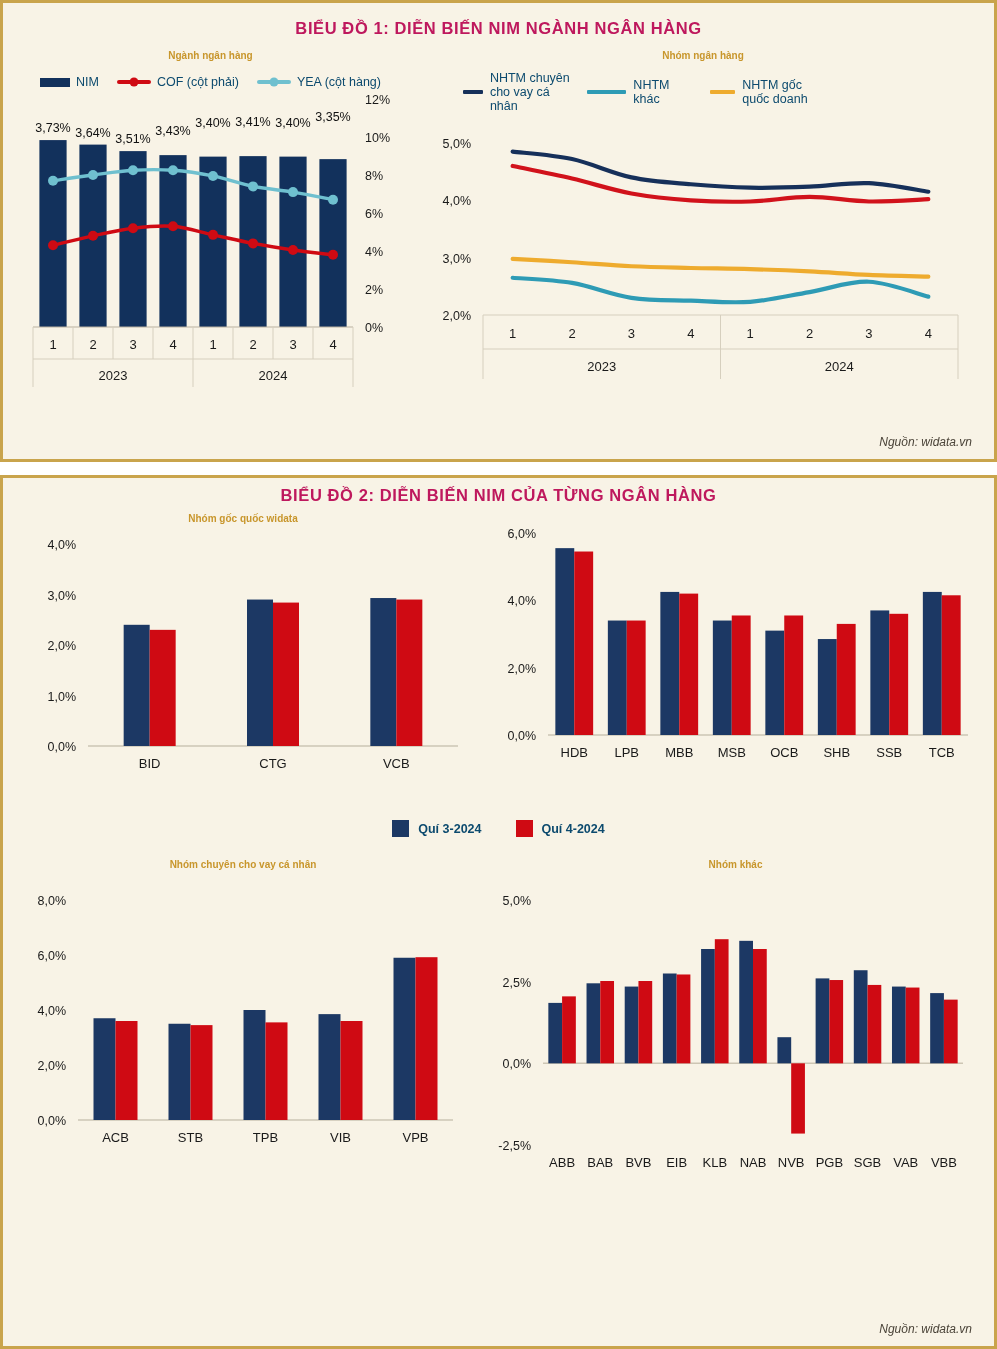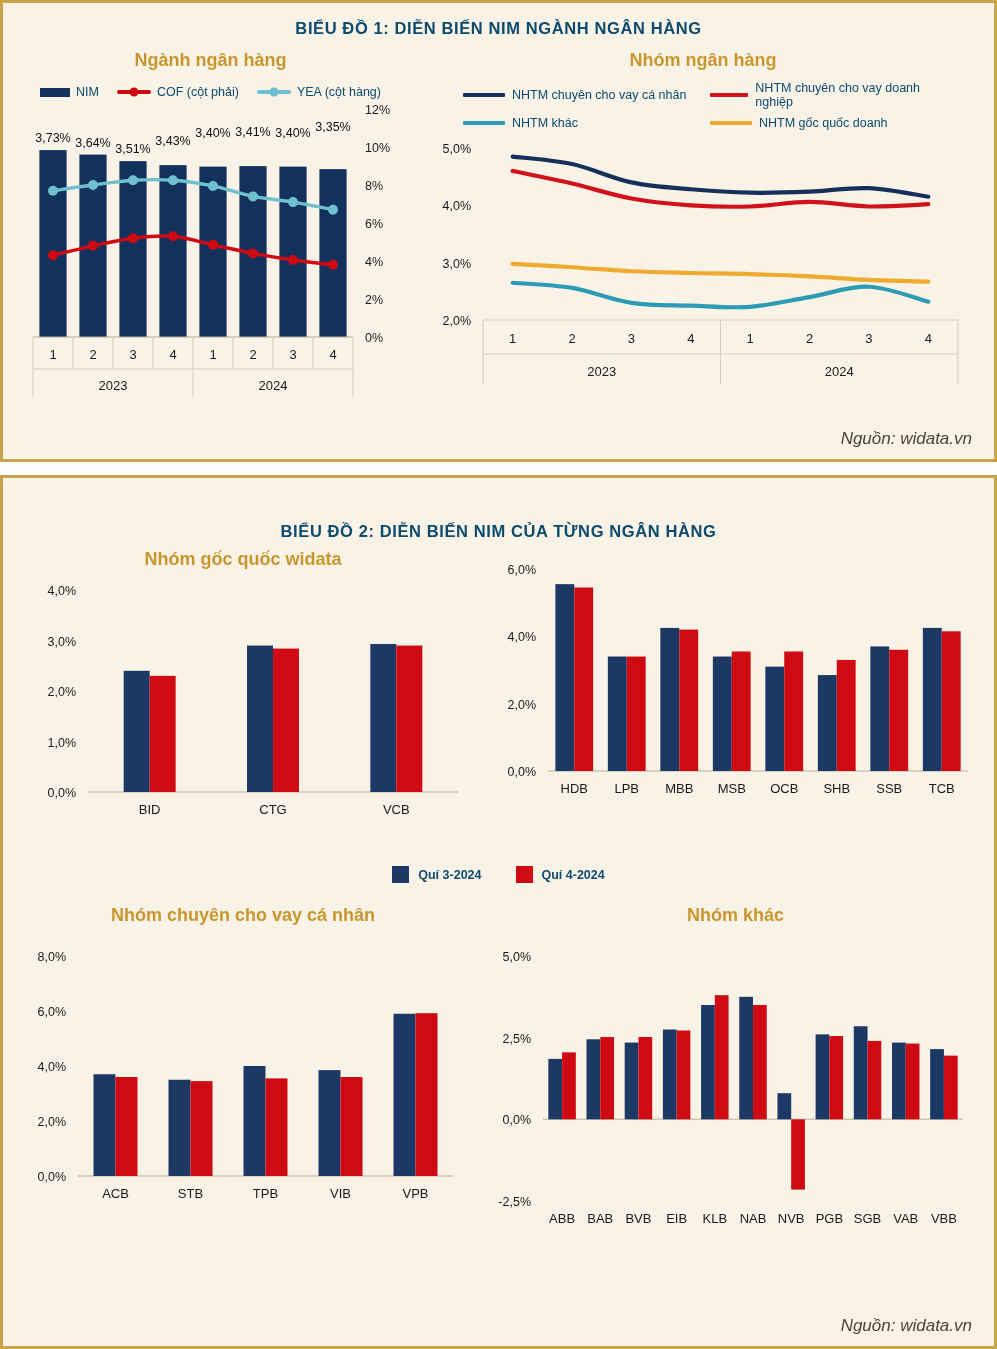--- a/index.html
+++ b/index.html
@@ -12,37 +12,37 @@
   .panel {
     background: #f8f3e6;
     border: 3px solid #c9a44c;
     position: relative;
   }
   #panel1 { height: 462px; }
   #panel2 { height: 874px; margin-top: 13px; }
 
   .panel-title {
     text-align: center;
-    color: #0c4a6e;
+    color: #be185d;
     font-weight: bold;
     font-size: 16.5px;
     letter-spacing: 0.6px;
     padding-top: 16px;
   }
   .sub-title {
     text-align: center;
     color: #c8962c;
     font-weight: bold;
-    font-size: 18px;
+    font-size: 10px;
   }
   .source {
     position: absolute;
     right: 22px; bottom: 10px;
     font-style: italic;
-    font-size: 17px;
+    font-size: 12px;
     color: #4a4338;
   }
 
   
   .legend-row { display: flex; align-items: center; justify-content: center; gap: 18px; }
   .legend-item { display: flex; align-items: center; gap: 6px; font-size: 12.5px; color: #0c4a6e; }
   .lg-bar { width: 30px; height: 9px; background: #12315c; }
   .lg-line { width: 34px; height: 4px; border-radius: 2px; position: relative; }
   .lg-line::after {
     content: ""; position: absolute; left: 50%; top: 50%;
@@ -50,25 +50,25 @@
     transform: translate(-50%,-50%);
   }
   .lg-line.cof { background: #cf0a13; }
   .lg-line.cof::after { background: #cf0a13; }
   .lg-line.yea { background: #6fc0cf; }
   .lg-line.yea::after { background: #6fc0cf; }
   .lg-plain { width: 42px; height: 4px; border-radius: 1px; }
 
   .legend-grid {
     display: grid;
-    grid-template-columns: 1fr 1fr;
+    grid-template-columns: 1fr 1fr 1fr 1fr;
     row-gap: 7px;
     column-gap: 14px;
     width: 480px;
-    margin: 10px auto 0 auto;
+    margin: 10px auto 12px auto;
     font-size: 11.3px;
   }
   .legend-grid .legend-item { justify-content: flex-start; gap: 7px; }
 
   .legend-sq { width: 17px; height: 17px; }
   .legend-b2 { display:flex; justify-content:center; align-items:center; gap: 34px; font-size: 13px; font-weight: bold; }
   .legend-b2 .legend-item { gap: 9px; font-weight: bold; }
 
   
   .axlbl { font-size: 12.5px; fill: #1a1a1a; }
@@ -171,24 +171,20 @@
 
     <div style="width:570px;">
       <div class="sub-title" style="padding-top:12px;">Nhóm ngân hàng</div>
 
       <div class="legend-grid">
         <div class="legend-item">
           <span class="lg-plain" style="background:#16305a"></span>
           <span>NHTM chuyên cho vay cá nhân</span>
         </div>
         <div class="legend-item">
-          <span class="lg-plain" style="background:#d1121b"></span>
-          <span>NHTM chuyên cho vay doanh nghiệp</span>
-        </div>
-        <div class="legend-item">
           <span class="lg-plain" style="background:#2e9bb5"></span>
           <span>NHTM khác</span>
         </div>
         <div class="legend-item">
           <span class="lg-plain" style="background:#eeab2e"></span>
           <span>NHTM gốc quốc doanh</span>
         </div>
       </div>
 
       <svg id="svg-groups" width="570" height="288">
@@ -216,21 +212,21 @@
           <text x="183.75" y="246" class="catlbl" text-anchor="middle">2023</text>
           <text x="421.25" y="246" class="catlbl" text-anchor="middle">2024</text>
         </svg>
     </div>
   </div>
 
   <div class="source">Nguồn: widata.vn</div>
 </div>
 
 <div class="panel" id="panel2">
-  <div class="panel-title" style="padding-top:32px;margin-top:12px;">BIỂU ĐỒ 2: DIỄN BIẾN NIM CỦA TỪNG NGÂN HÀNG</div>
+  <div class="panel-title" style="padding-top:8px;">BIỂU ĐỒ 2: DIỄN BIẾN NIM CỦA TỪNG NGÂN HÀNG</div>
 
   <div class="charts-row" style="margin-top:8px;">
     <div style="width:480px;">
       <div class="sub-title">Nhóm gốc quốc widata</div>
       <svg id="svg-state" width="480" height="290">
           <text x="73" y="227" class="axlbl" text-anchor="end">0,0%</text>
           <text x="73" y="176.5" class="axlbl" text-anchor="end">1,0%</text>
           <text x="73" y="126" class="axlbl" text-anchor="end">2,0%</text>
           <text x="73" y="75.5" class="axlbl" text-anchor="end">3,0%</text>
           <text x="73" y="25" class="axlbl" text-anchor="end">4,0%</text>

